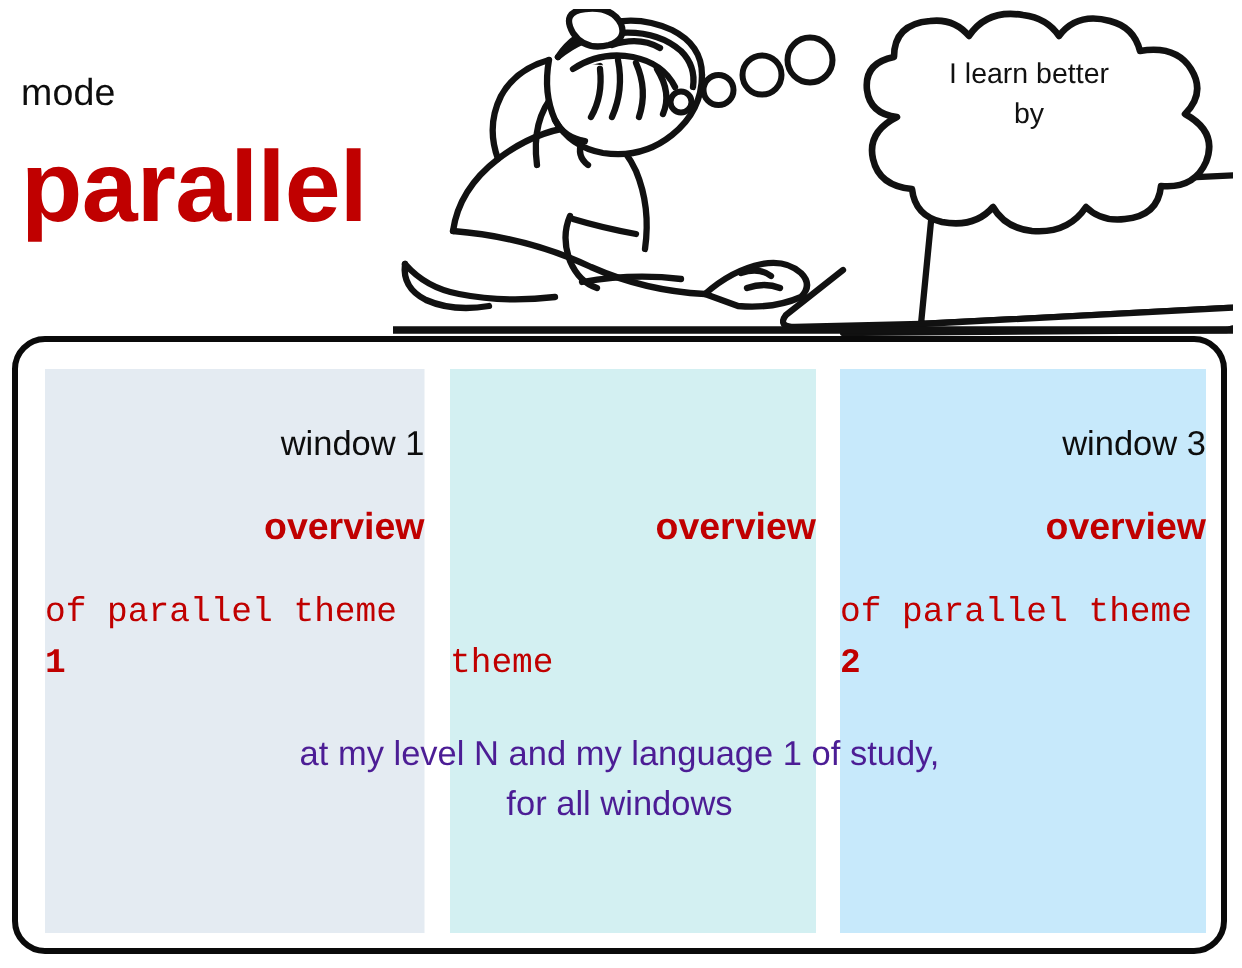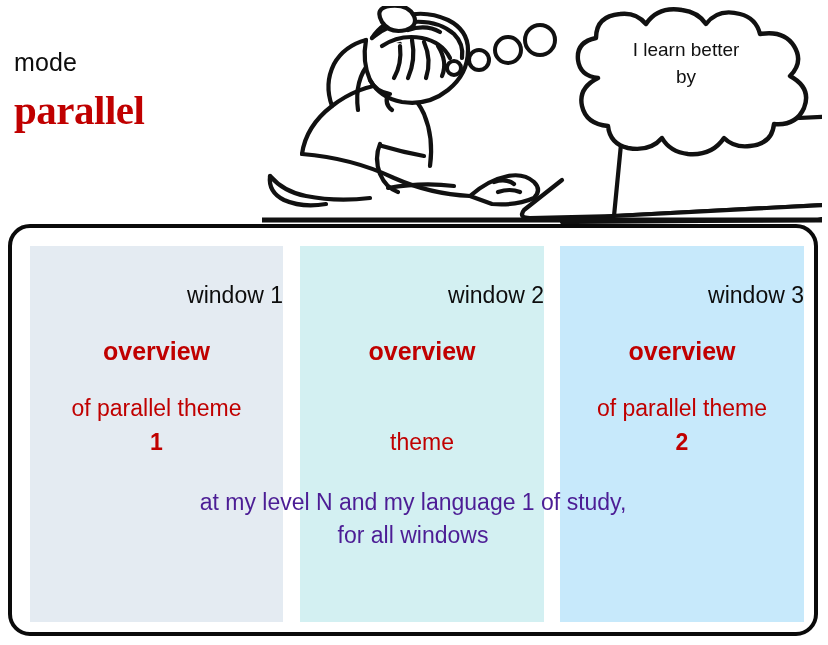--- a/index.html
+++ b/index.html
@@ -29,26 +29,25 @@
     top: 48px;
     font-size: 25px;
     color: #0d0d0d;
     letter-spacing: 0.1px;
     white-space: nowrap;
   }
   #mode-title {
     position: absolute;
     left: 14px;
     top: 86px;
-    font-size: 41px;
+    font-size: 67px;
     font-weight: bold;
     color: #C00000;
     letter-spacing: -0.5px;
     white-space: nowrap;
-    font-family: Liberation Serif, serif;
   }
 
   
   #illustration {
     position: absolute;
     left: 262px;
     top: 6px;
     width: 560px;
     height: 218px;
   }
@@ -96,34 +95,35 @@
     top: 36px;
     text-align: right;
     font-size: 23px;
     color: #0d0d0d;
   }
   .panel-overview {
     position: absolute;
     left: 0;
     right: 0;
     top: 91px;
-    text-align: center;
+    text-align: right;
     font-size: 25px;
     font-weight: bold;
     color: #C00000;
   }
   .panel-sub {
     position: absolute;
     left: 0;
     right: 0;
     top: 145px;
-    text-align: center;
+    text-align: left;
     font-size: 23px;
     line-height: 1.48;
     color: #C00000;
+    font-family: Liberation Mono, monospace;
   }
   .panel-sub .num {
     font-weight: bold;
   }
 
   
   #caption {
     position: absolute;
     left: 14px;
     right: 14px;
@@ -228,21 +228,20 @@
     <div class="panel-title">window 1</div>
     <div class="panel-overview">overview</div>
     <div class="panel-sub">
       <span>of parallel theme</span>
       <br>
       <span class="num">1</span>
     </div>
   </div>
 
   <div class="panel" id="panel-2" style="background: rgb(211, 240, 242);">
-    <div class="panel-title">window 2</div>
     <div class="panel-overview">overview</div>
     <div class="panel-sub">
       <br>
       <span>theme</span>
     </div>
   </div>
 
   <div class="panel" id="panel-3" style="background: rgb(199, 233, 251);">
     <div class="panel-title">window 3</div>
     <div class="panel-overview">overview</div>

